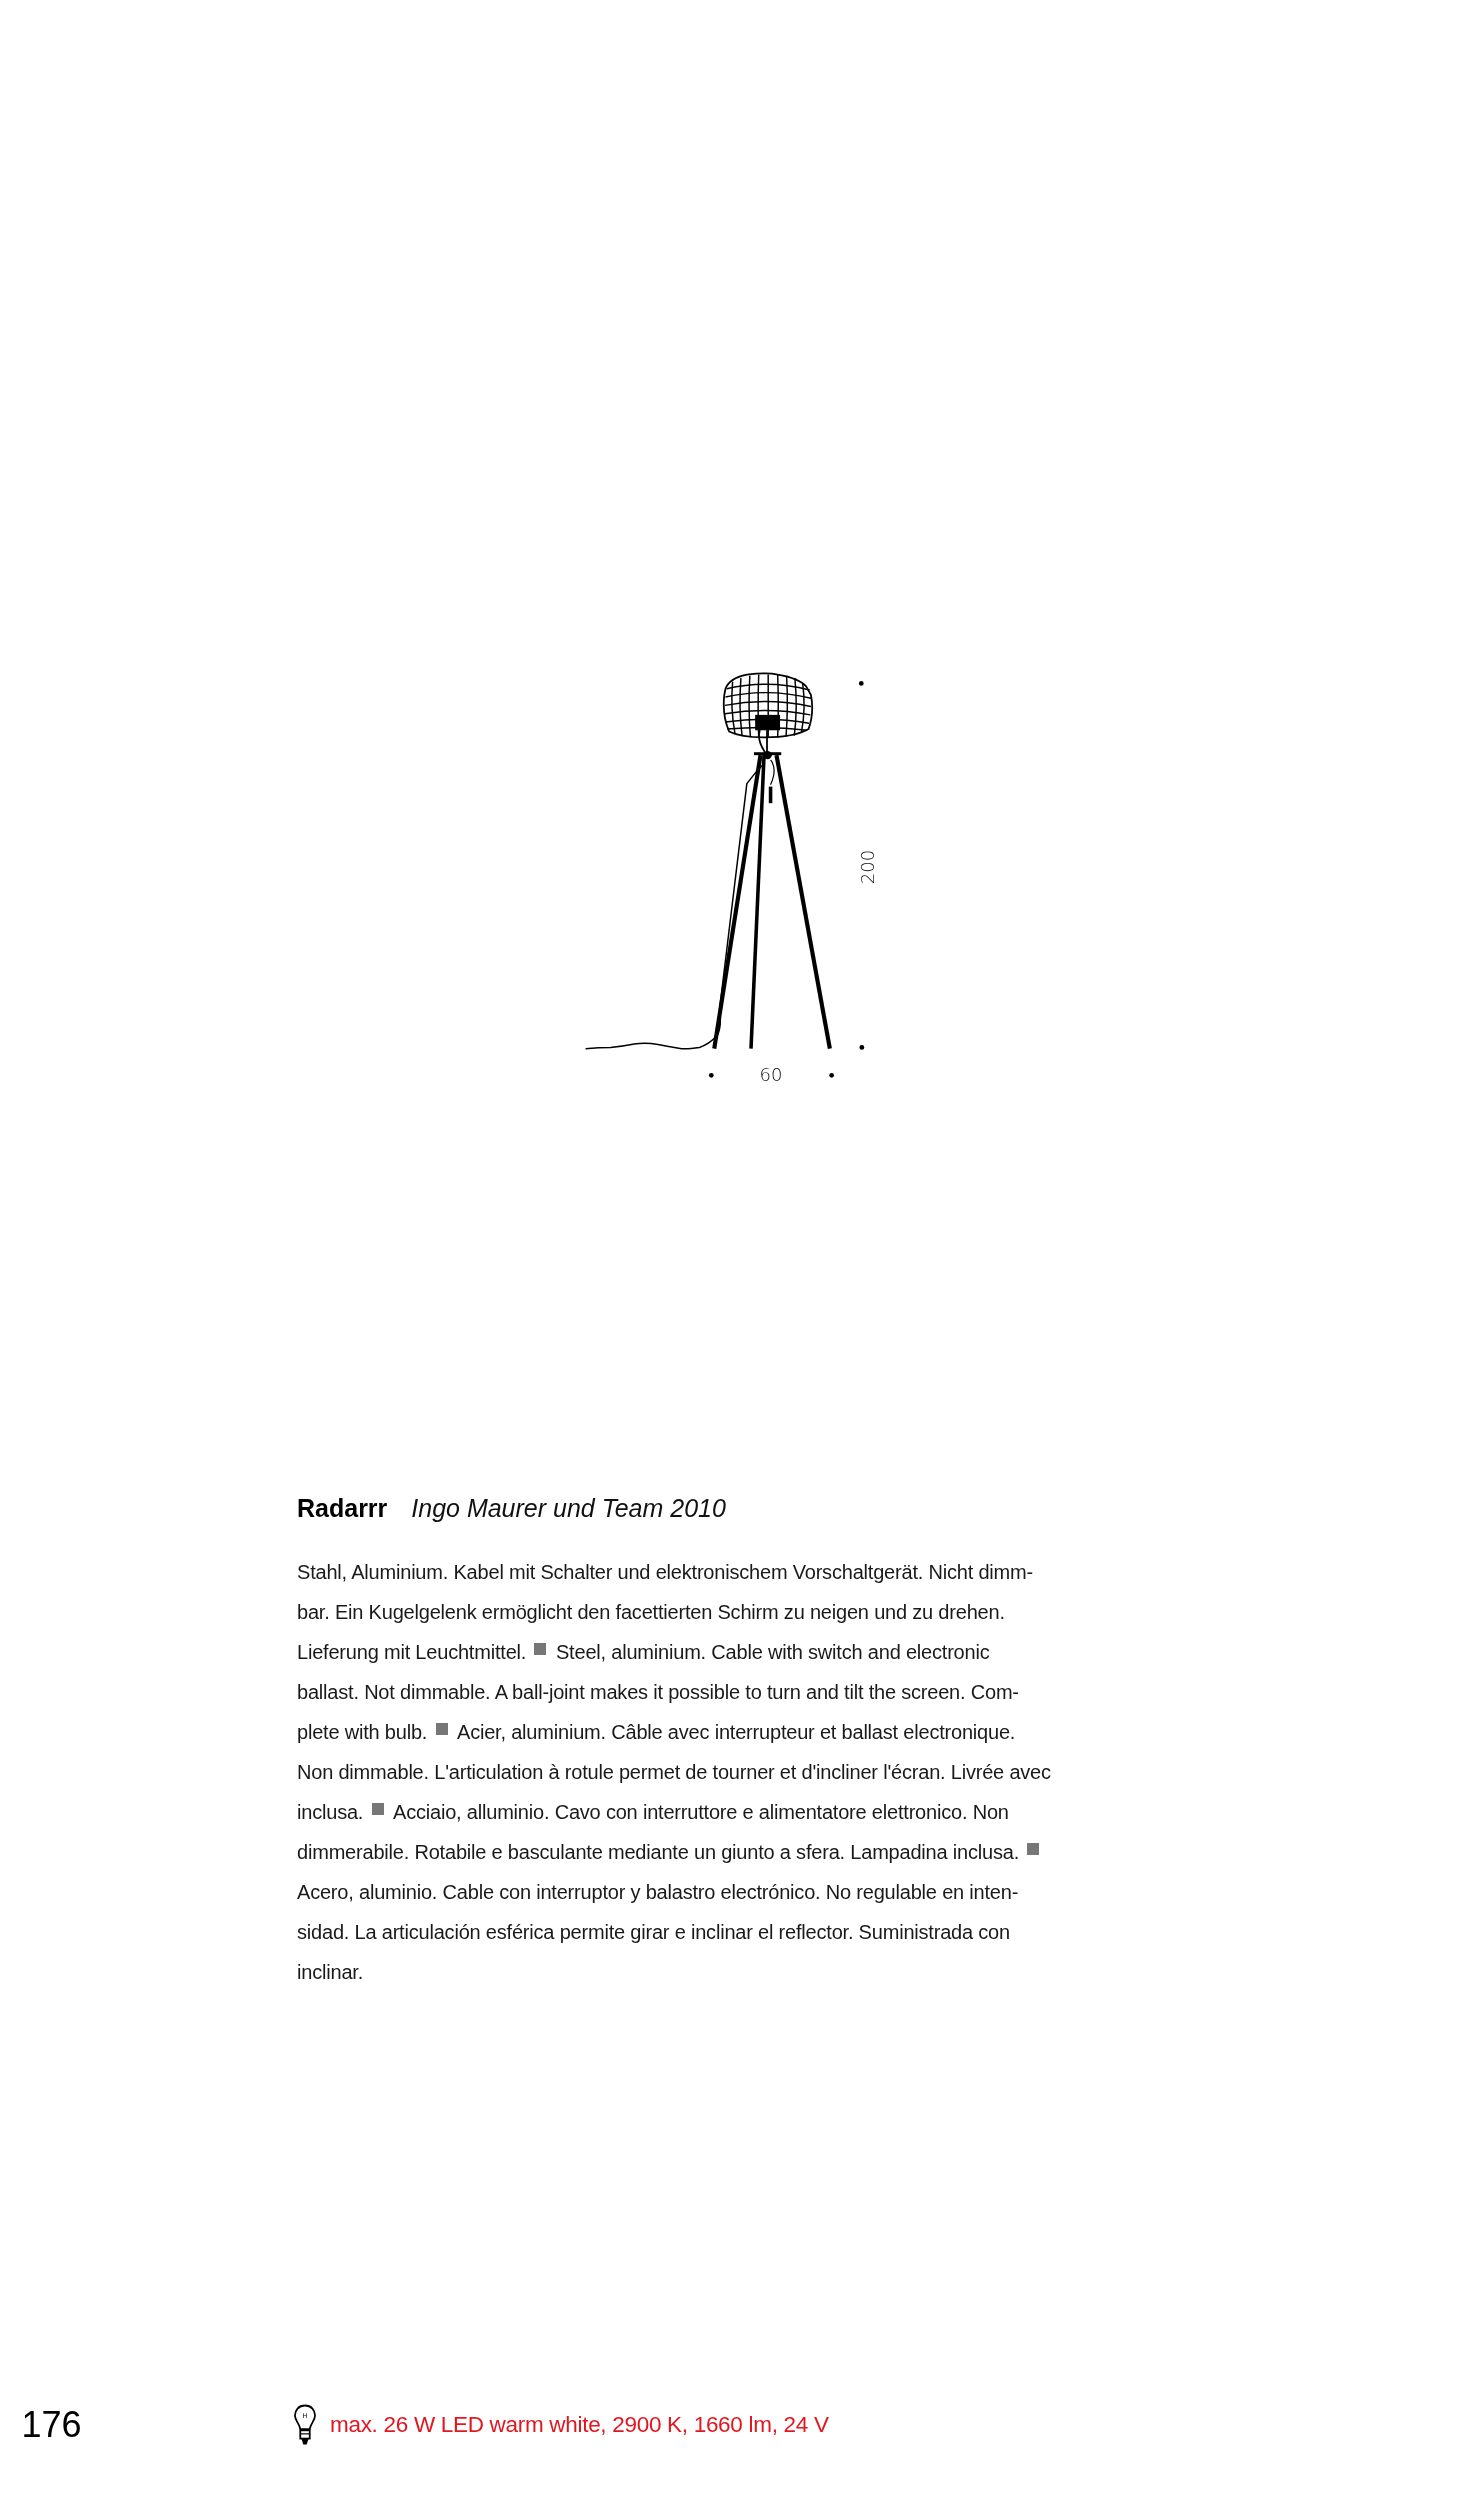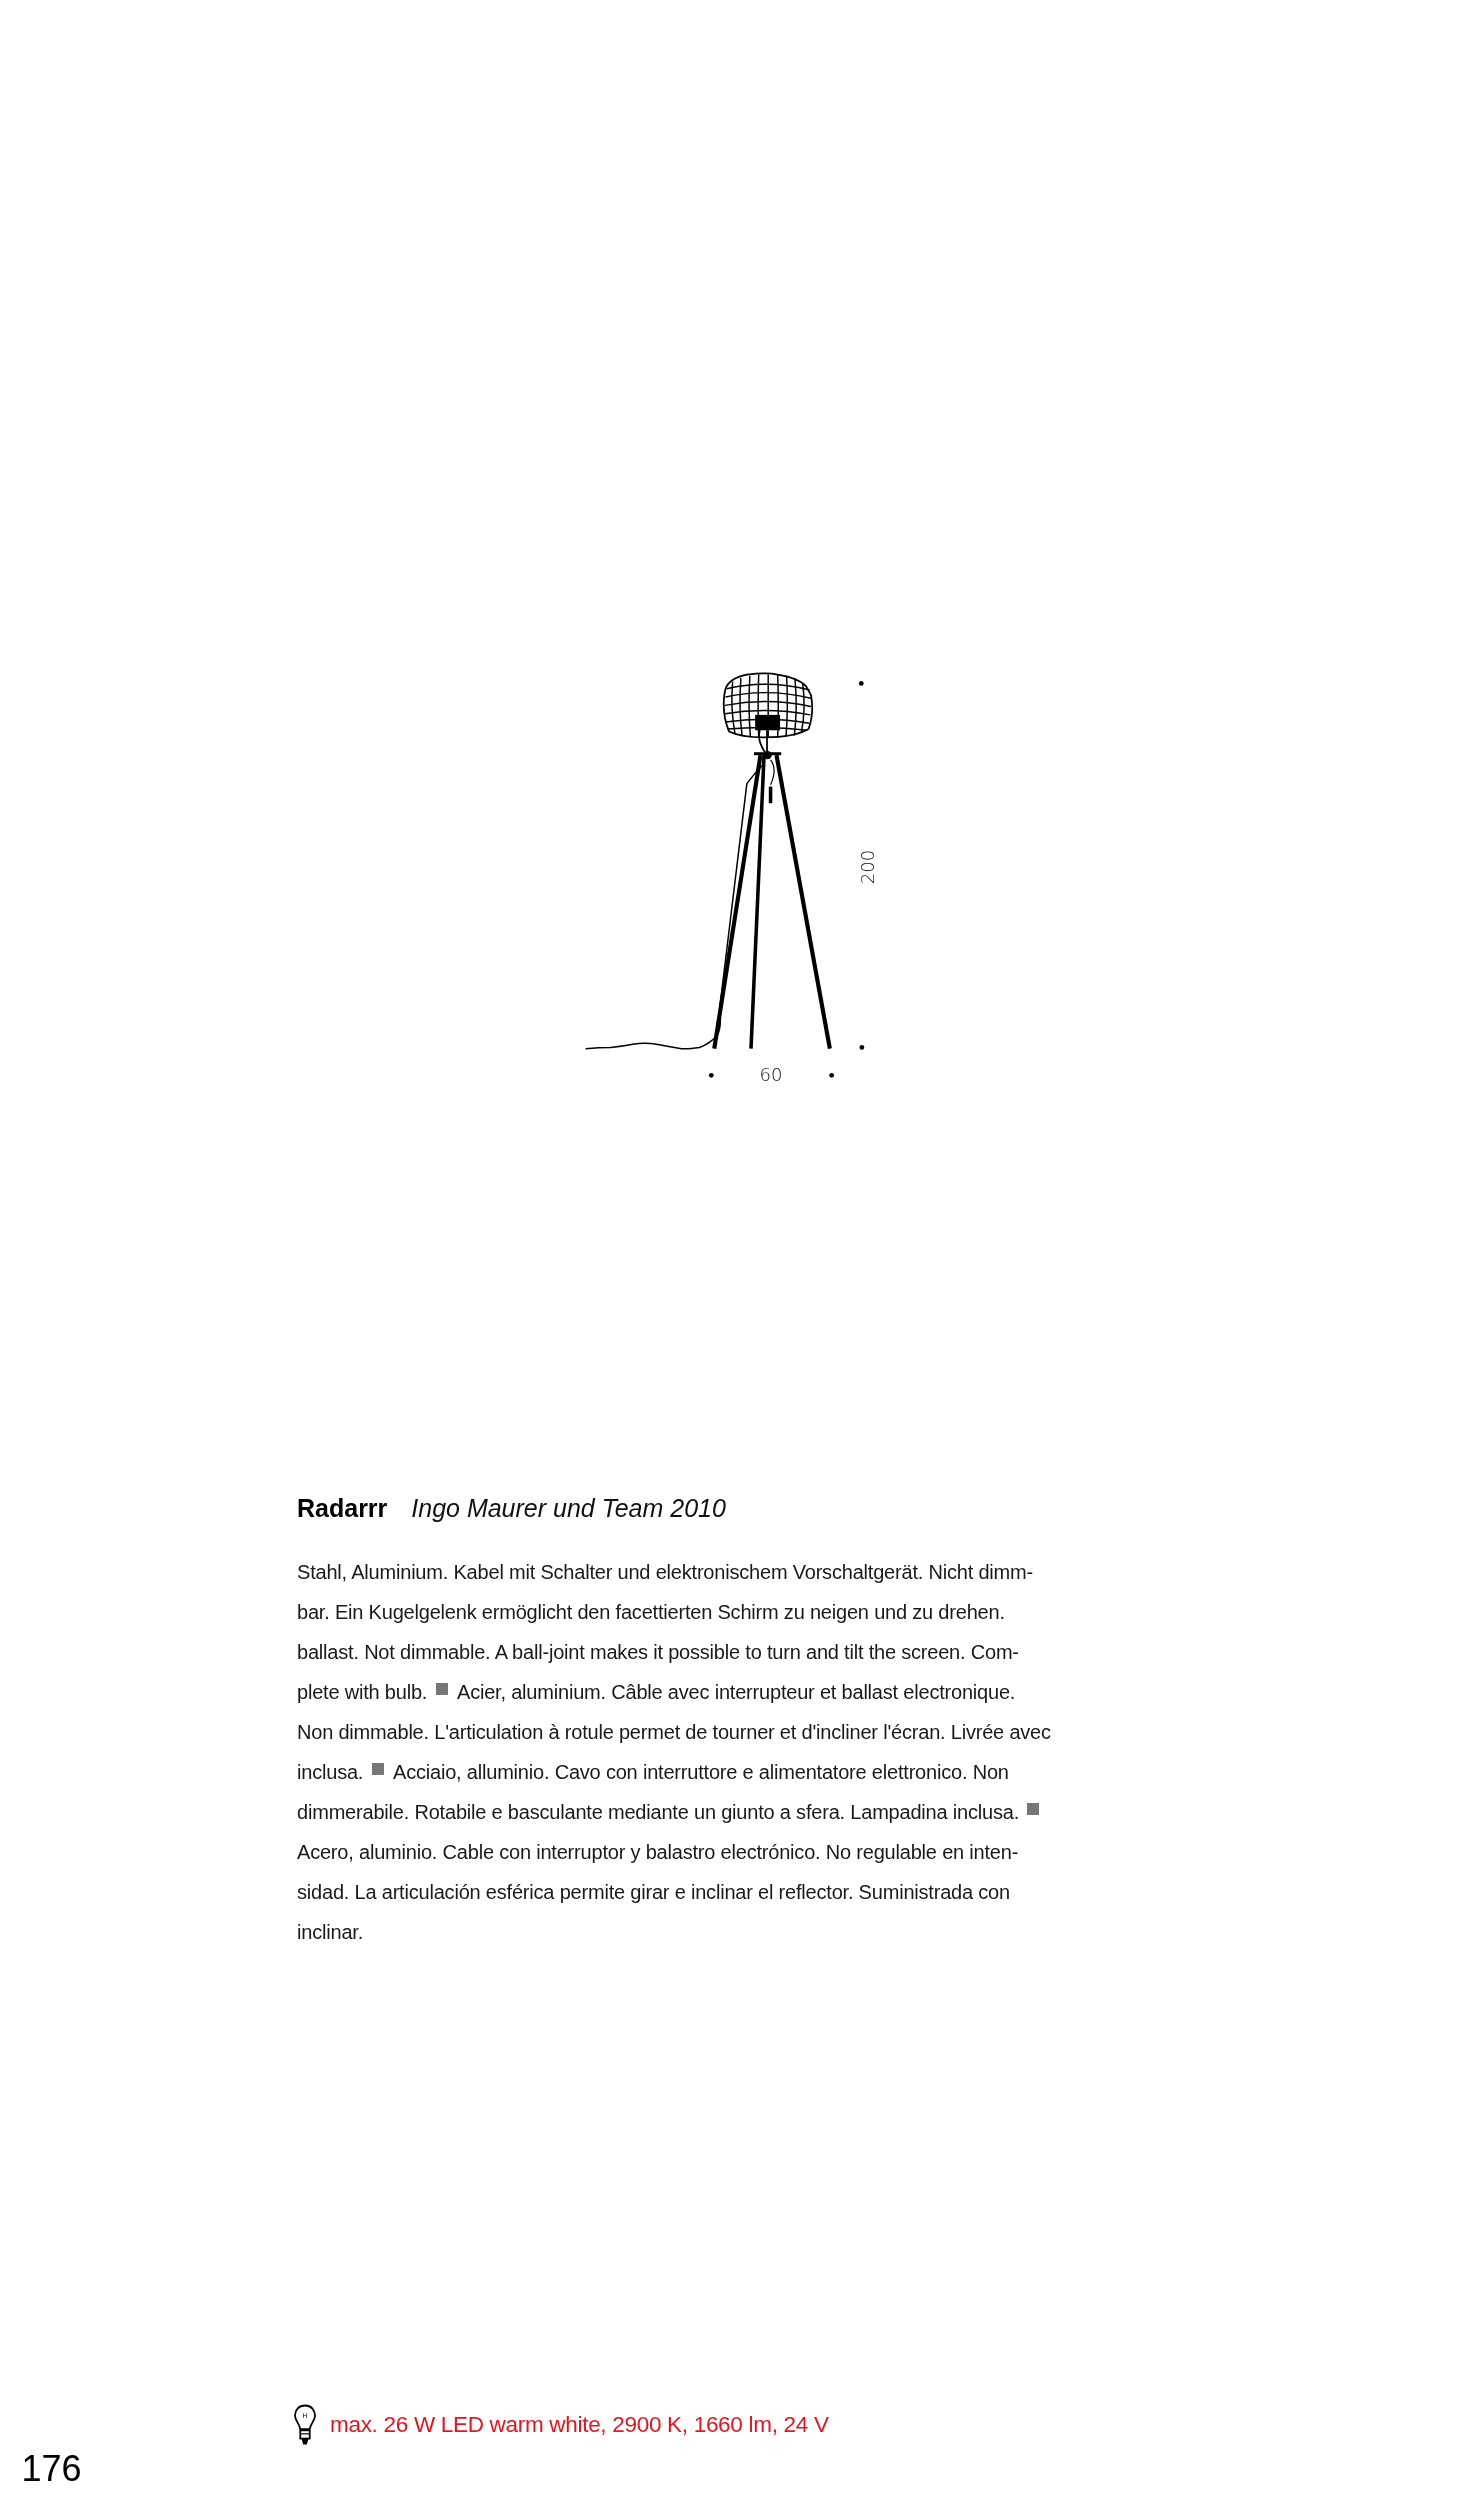--- a/index.html
+++ b/index.html
@@ -96,21 +96,20 @@
 
     
     .page-number {
       position: absolute;
       left: 21.4px;
       top: 2407px;
       font-family: "Liberation Sans", sans-serif;
       font-size: 36px;
       line-height: 1;
       color: #000;
-      margin-top: 44px;
     }
     .spec-row {
       position: absolute;
       left: 292px;
       top: 2401px;
       height: 47px;
       display: flex;
       align-items: center;
     }
     .bulb-icon {
@@ -192,20 +191,23 @@
   </div>
 
   <div class="body-text">
     <span class="line">
       <span>Stahl, Aluminium. Kabel mit Schalter und elektronischem Vorschaltgerät. Nicht dimm-</span>
     </span>
     <span class="line">
       <span>bar. Ein Kugelgelenk ermöglicht den facettierten Schirm zu neigen und zu drehen.</span>
     </span>
     <span class="line">
+      <span>Lieferung mit Leuchtmittel.</span><span class="bullet"></span><span>Steel, aluminium. Cable with switch and electronic</span>
+    </span>
+    <span class="line">
       <span>ballast. Not dimmable. A ball-joint makes it possible to turn and tilt the screen. Com-</span>
     </span>
     <span class="line">
       <span>plete with bulb.</span><span class="bullet"></span><span>Acier, aluminium. Câble avec interrupteur et ballast electronique.</span>
     </span>
     <span class="line">
       <span>Non dimmable. L'articulation à rotule permet de tourner et d'incliner l'écran. Livrée avec</span>
     </span>
     <span class="line">
       <span>inclusa.</span><span class="bullet"></span><span>Acciaio, alluminio. Cavo con interruttore e alimentatore elettronico. Non</span>

